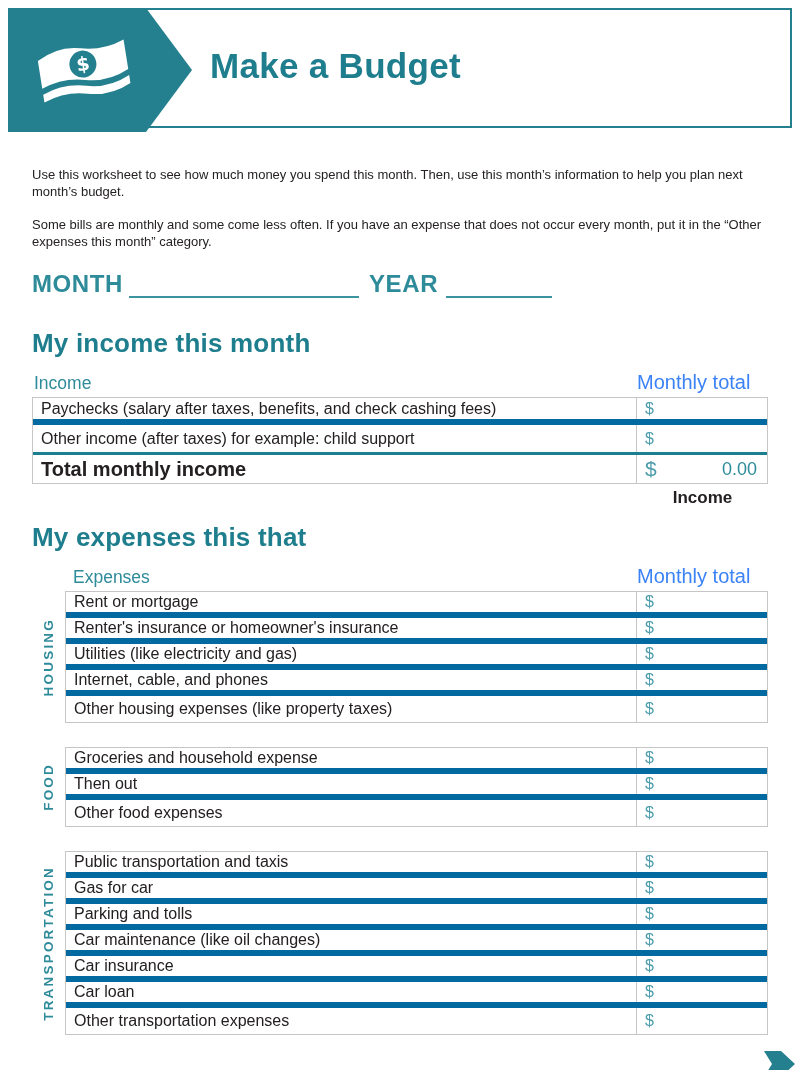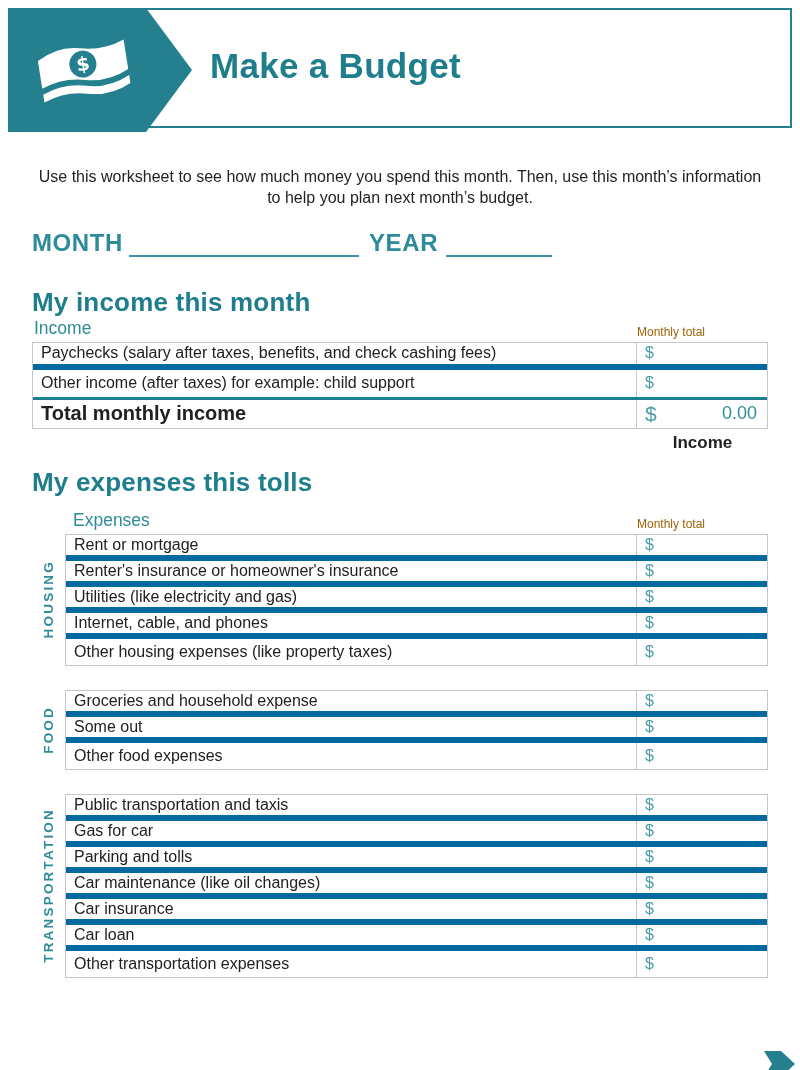--- a/index.html
+++ b/index.html
@@ -7,35 +7,35 @@
   .page { position:relative; width:800px; height:1070px; background:#fff; overflow:hidden; color:#232020; margin:0 auto; }
 
   
   .header { position:absolute; top:8px; left:8px; width:784px; height:120px; border:2px solid #24808E; background:#fff; }
   .badge-svg { position:absolute; left:-2px; top:-2px; width:200px; height:124px; }
   .money-svg { position:absolute; left:22px; top:24px; width:104px; height:74px; }
   .header-title { position:absolute; left:200px; top:50%; transform:translateY(-54%); font-size:35px; font-weight:bold; color:#1F7E8D; letter-spacing:0.3px; }
 
   
   .content { position:absolute; top:166px; left:32px; width:736px; }
-  .intro p { font-size:16px; line-height:1.33; color:#262223; margin-bottom:15px;text-align:center; }
+  .intro p { font-size:13px; line-height:1.33; color:#262223; margin-bottom:15px; }
 
   .date-row { margin-top:20px; display:flex; align-items:flex-end; }
   .date-label { color:#2E8B9A; font-weight:bold; font-size:24px; letter-spacing:0.6px; }
   .write-line { display:inline-block; border-bottom:2px solid #3C93A2; height:20px; }
   .write-line.month { width:230px; margin:0 10px 0 6px; }
   .write-line.year  { width:106px; margin-left:8px; }
 
   h2.section-heading { color:#1F7E8D; font-size:26px; font-weight:bold; letter-spacing:0.2px; }
-  .income-heading { margin-top:30px; }
+  .income-heading { margin-top:30px; margin-bottom:12px; }
   .expenses-heading { margin-top:14px; margin-bottom:12px; }
 
   .thead { display:flex; align-items:flex-end; margin-bottom:3px; }
   .thead .col-item { flex:1; color:#2E8B9A; font-size:17.5px; padding-left:2px; }
-  .thead .col-total { width:131px; color:#a16207; font-size:12px; }
+  .thead .col-total { width:131px; color:#3b82f6; font-size:20px; }
   .thead.indented .col-item { padding-left:41px; }
 
   .tbl { border:1px solid #c6c6c6; background:#fff; }
   .row { display:flex; align-items:stretch; border-bottom:6px solid #0369a1; }
   .row:last-child { border-bottom:none;text-align:center; }
   .cell-label { flex:1; display:flex; align-items:center; padding-left:8px; font-size:16px; color:#242021; }
   .cell-amount { width:131px; border-left:1px solid #c6c6c6; display:flex; align-items:center; padding-left:8px; }
   .cur { color:#4C9DAB; font-size:16px; }
   .income-tbl .row { height:27px; }
   .total-row { height:31px !important; border-top:3px solid #1B7F90; }
@@ -70,20 +70,21 @@
         <path d="M8 54 Q30 46 52 52 Q74 58 96 48 L96 56 Q74 66 52 60 Q30 54 8 62 Z" fill="#ffffff"></path>
       </g>
     </svg>
     <h1 class="header-title">Make a Budget</h1>
   </header>
 
   <main class="content">
 
     <div class="intro">
       <p>Use this worksheet to see how much money you spend this month. Then, use this month’s information to help you plan next month’s budget.</p>
+      <p>Some bills are monthly and some come less often. If you have an expense that does not occur every month, put it in the “Other expenses this month” category.</p>
     </div>
 
     <div class="date-row">
       <span class="date-label">MONTH</span>
       <span class="write-line month"></span>
       <span class="date-label">YEAR</span>
       <span class="write-line year"></span>
     </div>
 
     <h2 class="section-heading income-heading">My income this month</h2>
@@ -113,21 +114,21 @@
         <div class="cell-label">Total monthly income</div>
         <div class="cell-amount">
           <span class="cur big">$</span>
           <span class="total-amount-value">0.00</span>
         </div>
       </div>
     </div>
 
     <div class="footnote">Income</div>
 
-    <h2 class="section-heading expenses-heading">My expenses this tolls</h2>
+    <h2 class="section-heading expenses-heading">My expenses this that</h2>
 
     <div class="thead indented">
       <span class="col-item">Expenses</span>
       <span class="col-total">Monthly total</span>
     </div>
 
     <div id="expense-groups">
   <section class="group">
     <div class="gutter">
       <span class="vlabel">HOUSING</span>
@@ -176,21 +177,21 @@
     </div>
     <div class="tbl grp-tbl">
   <div class="row">
     <div class="cell-label">Groceries and household expense</div>
     <div class="cell-amount">
       <span class="cur">$</span>
     </div>
   </div>
 
   <div class="row">
-    <div class="cell-label">Some out</div>
+    <div class="cell-label">Then out</div>
     <div class="cell-amount">
       <span class="cur">$</span>
     </div>
   </div>
 
   <div class="row">
     <div class="cell-label">Other food expenses</div>
     <div class="cell-amount">
       <span class="cur">$</span>
     </div>

